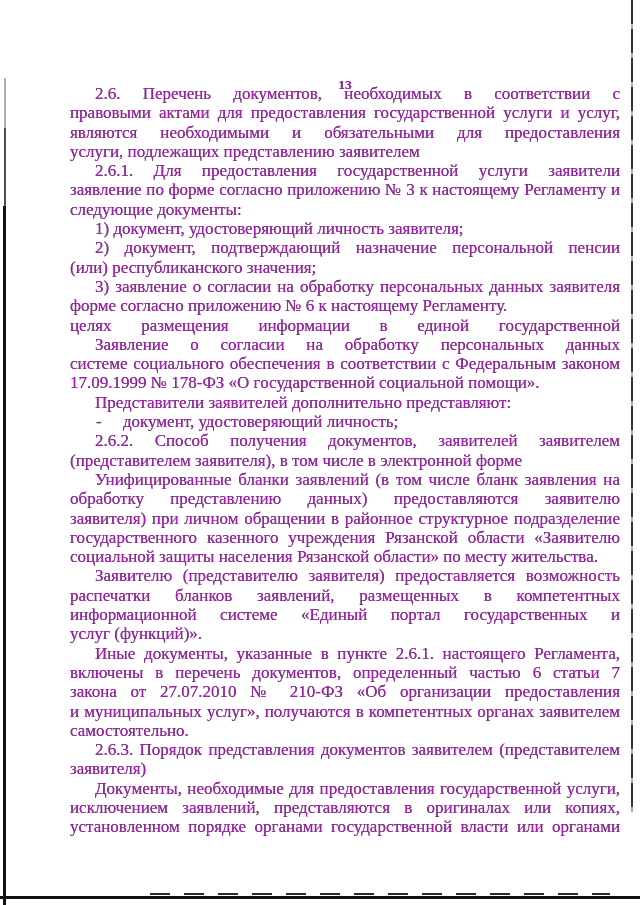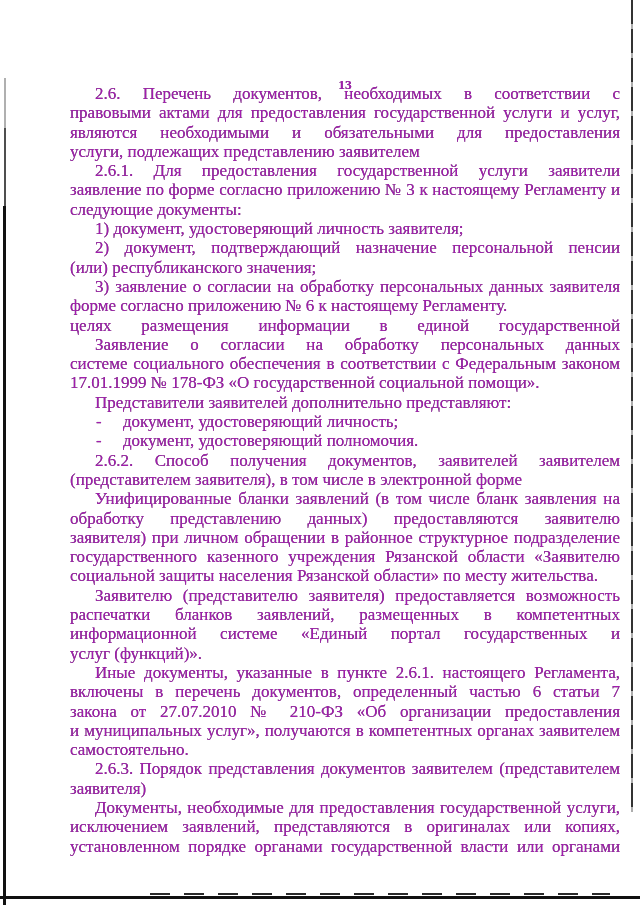--- a/index.html
+++ b/index.html
@@ -73,30 +73,27 @@
         <div class="line last-left">(или) республиканского значения;</div>
       </div>
       <div class="para indent">
         <div class="line first">3) заявление о согласии на обработку персональных данных заявителя по</div>
         <div class="line last-left">форме согласно приложению № 6 к настоящему Регламенту.</div>
       </div>
       <div class="para indent">
         <div class="line">целях размещения информации в единой государственной информационной</div>
         <div class="line first">Заявление о согласии на обработку персональных данных предоставляется в</div>
         <div class="line">системе социального обеспечения в соответствии с Федеральным законом от</div>
-        <div class="line last-left">17.01.1999 № 178-ФЗ «О государственной социальной помощи».</div>
+        <div class="line last-left">17.09.1999 № 178-ФЗ «О государственной социальной помощи».</div>
       </div>
       <div class="para indent">
         <div class="line first last-left">Представители заявителей дополнительно представляют:</div>
       </div>
       <div class="para dash">
         <div class="line last-left">-&nbsp;&nbsp;&nbsp;&nbsp;&nbsp;документ, удостоверяющий личность;</div>
-      </div>
-      <div class="para dash">
-        <div class="line last-left">-&nbsp;&nbsp;&nbsp;&nbsp;&nbsp;документ, удостоверяющий полномочия.</div>
       </div>
       <div class="para indent">
         <div class="line first">2.6.2. Способ получения документов, заявителей заявителем</div>
         <div class="line last-left">(представителем заявителя), в том числе в электронной форме</div>
       </div>
       <div class="para indent">
         <div class="line first">Унифицированные бланки заявлений (в том числе бланк заявления на</div>
         <div class="line">обработку представлению данных) предоставляются заявителю (представителю</div>
         <div class="line">заявителя) при личном обращении в районное структурное подразделение</div>
         <div class="line">государственного казенного учреждения Рязанской области «Заявителю</div>

